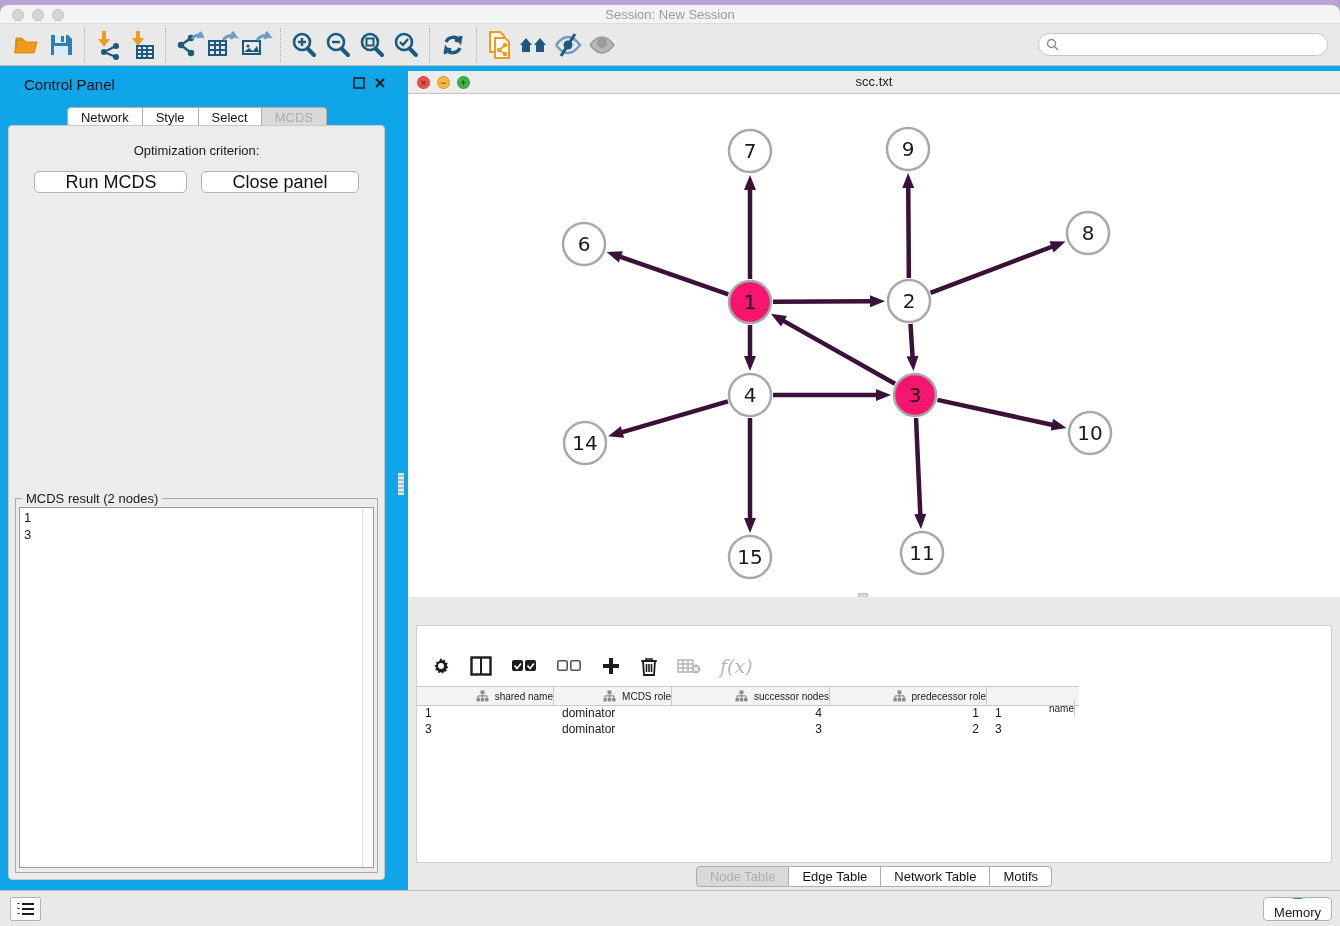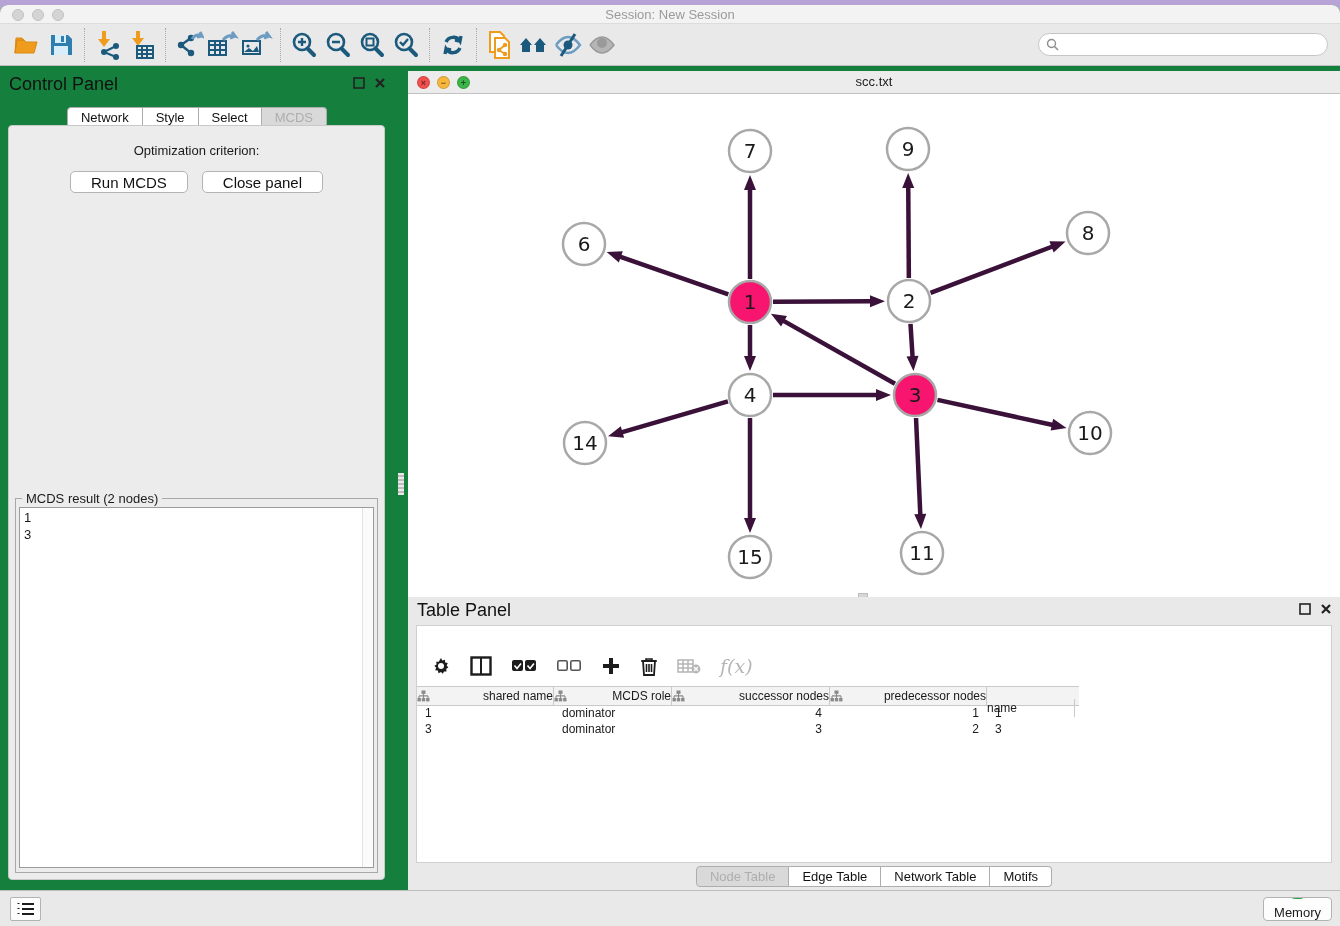--- a/index.html
+++ b/index.html
@@ -5,36 +5,36 @@
   * { box-sizing: border-box; margin: 0; padding: 0; }
   html,body { width:1340px; height:926px; }
   body {
     font-family: "Liberation Sans", sans-serif;
     background:#b7a3d6;
     position:relative; overflow:hidden;
     color:#1a1a1a;
   }
   #app-window {
     position:absolute; left:0; top:5px; width:1340px; height:921px;
-    background:#15803d; border-radius:8px 8px 0 0; overflow:hidden;
+    background:#0ea5e9; border-radius:8px 8px 0 0; overflow:hidden;
   }
   
   .titlebar { position:relative; height:19px; background:#f3f3f3; border-bottom:1px solid #dcdcdc; }
   .traffic { position:absolute; top:4px; left:12px; display:flex; gap:8px; }
   .tl-dot { width:12px; height:12px; border-radius:50%; background:#d4d4d4; border:1px solid #c2c2c2; }
   .titlebar .wtitle { position:absolute; left:0; right:0; top:2px; text-align:center; font-size:13px; color:#9a9a9a; }
   
   .toolbar { height:42px; background:#e9e9e9; border-bottom:1px solid #bdbdbd; display:flex; align-items:center; padding-left:10px; }
   .tb-icon { width:34px; height:32px; display:flex; align-items:center; justify-content:center; cursor:pointer; }
   .tb-sep { width:1px; height:34px; border-left:1px dotted #a9a9a9; margin:0 6px; }
   .search-wrap { margin-left:auto; margin-right:12px; width:290px; height:23px; background:#fff;
     border:1px solid #c5c5c5; border-radius:12px; display:flex; align-items:center; padding:0 7px; }
   .search-wrap input { border:none; outline:none; flex:1; font-size:12px; background:transparent; font-family:"Liberation Sans",sans-serif; }
   
-  .panel-header { height:26px; position:relative; display:flex; align-items:center; padding-left:9px; font-size:18px; color:#111; }
+  .panel-header { height:26px; position:relative; display:flex; align-items:center; padding-left:24px; font-size:15px; color:#111; }
   .ph-btns { position:absolute; right:8px; top:6px; display:flex; gap:9px; }
   .ph-btn { width:12px; height:12px; cursor:pointer; }
   
   #control-panel { position:absolute; left:0; top:66px; width:394px; height:818px; }
   .tab-row { display:flex; justify-content:center; margin-top:10px; }
   .tab {
     height:21px; line-height:19px; padding:0 13px; font-size:13px; background:#fff;
     border:1px solid #adadad; border-left:none; cursor:pointer; color:#111;
   }
   .tab:first-child { border-left:1px solid #adadad; border-radius:4px 0 0 4px; }
@@ -46,21 +46,21 @@
   }
   .opt-label { text-align:center; margin-top:17px; font-size:13px; }
   .dropdown {
     width:310px; height:23px; margin:9px auto 0 auto; background:#fff; border:1px solid #b3b3b3;
     border-radius:5px; display:flex; align-items:center; padding:0 6px 0 10px; font-size:13px; cursor:pointer;
   }
   .dd-chevrons { margin-left:auto; display:flex; flex-direction:column; align-items:center; line-height:6px; color:#555; font-size:9px; }
   .btn-row { display:flex; justify-content:center; gap:14px; margin-top:13px; }
   .mac-btn {
     height:22px; background:#fff; border:1px solid #b3b3b3; border-radius:5px;
-    font-size:15px; padding:0 20px; font-family:"Liberation Sans",sans-serif; cursor:pointer; color:#111;
+    font-size:18px; padding:0 30px; font-family:"Liberation Sans",sans-serif; cursor:pointer; color:#111;
   }
   .result-group { position:absolute; left:6px; right:6px; top:372px; bottom:6px; border:1px solid #a8a8a8; }
   .result-legend { position:absolute; top:-8px; left:6px; background:#ececec; padding:0 4px; font-size:13px; }
   .result-text {
     position:absolute; left:3px; right:3px; top:8px; bottom:4px; background:#fff; border:1px solid #9b9b9b;
     font-size:13px; line-height:17px; padding:1px 4px; white-space:pre; overflow:hidden;
   }
   .result-scroll { position:absolute; right:4px; top:9px; bottom:5px; width:11px; background:#fbfbfb; border-left:1px solid #e2e2e2; }
   
   .v-grip { position:absolute; left:398px; top:468px; width:6px; height:22px;
@@ -75,21 +75,21 @@
   #graph-canvas { position:absolute; left:0; top:23px; right:0; bottom:0; background:#fff; }
   .h-grip { position:absolute; left:858px; top:588px; width:10px; height:6px; background:#d6d6d6; border:1px solid #bdbdbd; }
   
   #table-panel { position:absolute; left:408px; top:592px; width:932px; height:298px; background:#e9e9e9; }
   .tp-container { position:absolute; left:8px; right:8px; top:28px; height:238px; background:#fff; border:1px solid #cfcfcf; }
   .tp-toolbar { height:40px; display:flex; align-items:center; padding-left:14px; gap:19px;margin-top:20px; }
   .tp-icon { display:flex; align-items:center; justify-content:center; cursor:pointer; }
   .tp-icon.disabled { cursor:default; }
   .fx { font-family:"DejaVu Serif", serif; font-style:italic; font-size:19px; color:#b5b5b5; }
   .tbl-header { display:flex; border-top:1px solid #c9c9c9; border-bottom:1px solid #c9c9c9; background:#f3f3f3; width:662px; height:20px; }
-  .tbl-header .hcell { display:flex; align-items:center; justify-content:space-between; gap:6px; font-size:12px;
+  .tbl-header .hcell { display:flex; align-items:center; justify-content:flex-end; gap:6px; font-size:10px;
     border-right:1px solid #c9c9c9; height:100%; position:relative; }
   .tbl-row { display:flex; width:662px; height:16px; font-size:12px; }
   .tbl-row .cell { padding:0 8px; overflow:hidden; white-space:nowrap; }
   .al { text-align:left; } .ar { text-align:right; }
   
   .tp-tabrow { position:absolute; left:0; right:0; bottom:8px; display:flex; justify-content:center; }
   
   #status-bar { position:absolute; left:0; bottom:0; width:1340px; height:36px; background:#e9e9e9; border-top:1px solid #bdbdbd; }
   .sb-left-btn { position:absolute; left:10px; top:6px; width:31px; height:24px; background:#fdfdfd; border:1px solid #b3b3b3;
     border-radius:2px; display:flex; align-items:center; justify-content:center; cursor:pointer; }
@@ -359,31 +359,20 @@
             <circle cx="514" cy="459" r="21" fill="#ffffff" stroke="#a8a8a8" stroke-width="2.5"></circle>
             <text x="514" y="466" text-anchor="middle" font-size="20" font-family="DejaVu Sans, sans-serif" fill="#1a1a1a">11</text>
           </g>
         </svg>
     </div>
   </div>
 
   <div class="h-grip"></div>
 
   <div id="table-panel">
-    <div class="panel-header">
-      <span>Table Panel</span>
-      <div class="ph-btns">
-        <svg class="ph-btn" viewBox="0 0 12 12">
-            <rect x="1" y="1" width="10" height="10" fill="none" stroke="#222" stroke-width="1.6"></rect>
-          </svg>
-        <svg class="ph-btn" viewBox="0 0 12 12">
-            <path d="M2 2 L10 10 M10 2 L2 10" stroke="#222" stroke-width="2.2"></path>
-          </svg>
-      </div>
-    </div>
     <div class="tp-container">
       <div class="tp-toolbar">
         <div class="tp-icon">
           <svg width="20" height="20" viewBox="0 0 20 20">
               <path d="M10 2 l1.2 2.4 2.6 -.6 .4 2.6 2.6 .6 -1.2 2.4 1.8 2 -2.2 1.4 .4 2.6 -2.6 0 -1.2 2.4 -1.8 -1.8 -2.4 1.2 -.8 -2.6 -2.6 -.4 1 -2.4 -1.8 -2 2.2 -1.4 -.4 -2.6 2.6 0 1.2 -2.4 z" fill="#1c1c1c"></path>
               <circle cx="10" cy="10" r="3" fill="#fff"></circle>
             </svg>
         </div>
         <div class="tp-icon">
           <svg width="22" height="20" viewBox="0 0 22 20">
@@ -460,21 +449,21 @@
             <span>successor nodes</span>
           </div>
           <div class="hcell" style="width: 157px;">
             <svg width="13" height="12" viewBox="0 0 13 12">
               <rect x="4.5" y="0.5" width="4" height="3.4" fill="#8a8a8a"></rect>
               <path d="M6.5 3.9 v2 M2 5.9 h9 M2 5.9 v2 M6.5 5.9 v2 M11 5.9 v2" stroke="#8a8a8a" stroke-width="1.1" fill="none"></path>
               <rect x="0.5" y="8" width="3.4" height="3.4" fill="#8a8a8a"></rect>
               <rect x="4.8" y="8" width="3.4" height="3.4" fill="#8a8a8a"></rect>
               <rect x="9.1" y="8" width="3.4" height="3.4" fill="#8a8a8a"></rect>
             </svg>
-            <span>predecessor nodes</span>
+            <span>predecessor role</span>
           </div>
           <div class="hcell" style="width: 88px; margin-top: 12px;">
             <span>name</span>
           </div>
         </div>
       <div id="tbl-body">
           <div class="tbl-row">
             <div class="cell al" style="width: 137px;">1</div>
             <div class="cell al" style="width: 118px;">dominator</div>
             <div class="cell ar" style="width: 158px;">4</div>

